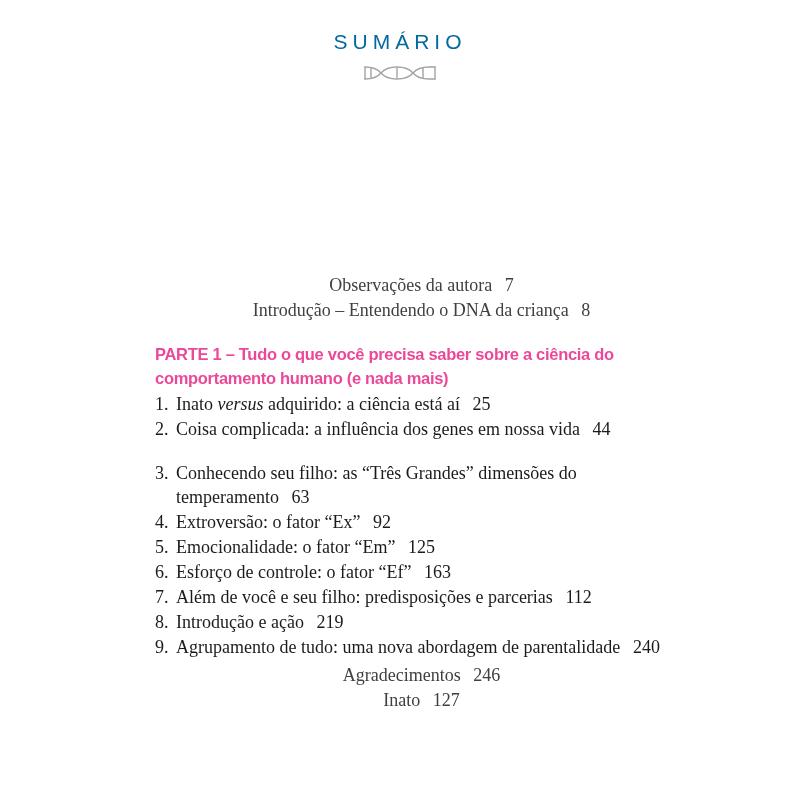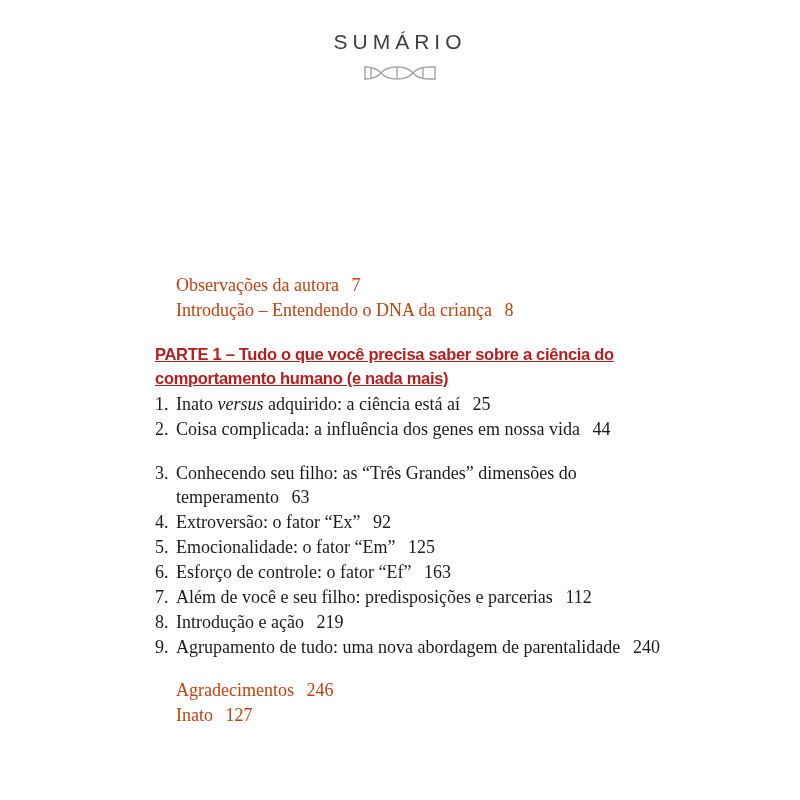--- a/index.html
+++ b/index.html
@@ -14,63 +14,63 @@
   .page-title {
     position: absolute;
     top: 31px; left: 0; right: 0;
     margin: 0;
     text-align: center;
     font-family: "Liberation Sans", sans-serif;
     font-weight: 300;
     font-size: 21px;
     line-height: 1;
     letter-spacing: 5px;
-    color: #404040;
+    color: #0369a1;
   }
   .ornament {
     position: absolute;
     top: 66px; left: 0; right: 0;
     text-align: center;
   }
   .content {
     position: absolute;
     top: 273px;
     left: 155px;
     width: 512px;
   }
   .toc-line {
     font-size: 18px;
     line-height: 24px;
     margin: 0 0 1px 21px;
-    color: #c2410c;
+    color: #404040;
+    text-align: center;
   }
   .part-section { margin-top: 20px; }
   .part-heading {
     font-family: "Liberation Sans", sans-serif;
     font-weight: 700;
     font-size: 16.5px;
     line-height: 24px;
     letter-spacing: -0.3px;
-    color: #b91c1c;
+    color: #ec4899;
     margin: 0 0 2px 0;
-    text-decoration: underline;
   }
   .chapter {
     display: flex;
     font-size: 18px;
     line-height: 24px;
     margin-bottom: 1px;
   }
   .chapter .num {
     width: 21px;
     flex-shrink: 0;
   }
   .chapter .txt { flex: 1; }
   .pg { margin-left: 0.7em; }
-  .back-matter { margin-top: 19px; }
+  .back-matter { margin-top: 4px; }
   em { font-style: italic; margin-top: 40px; }
 </style>
 </head>
 <body>
 
 <h1 class="page-title">SUMÁRIO</h1>
 
 <div class="ornament">
   <svg width="74" height="14" viewBox="0 0 74 14" aria-hidden="true">
     <g stroke="#a3a3a3" fill="none" stroke-width="1.4" stroke-linecap="round">

